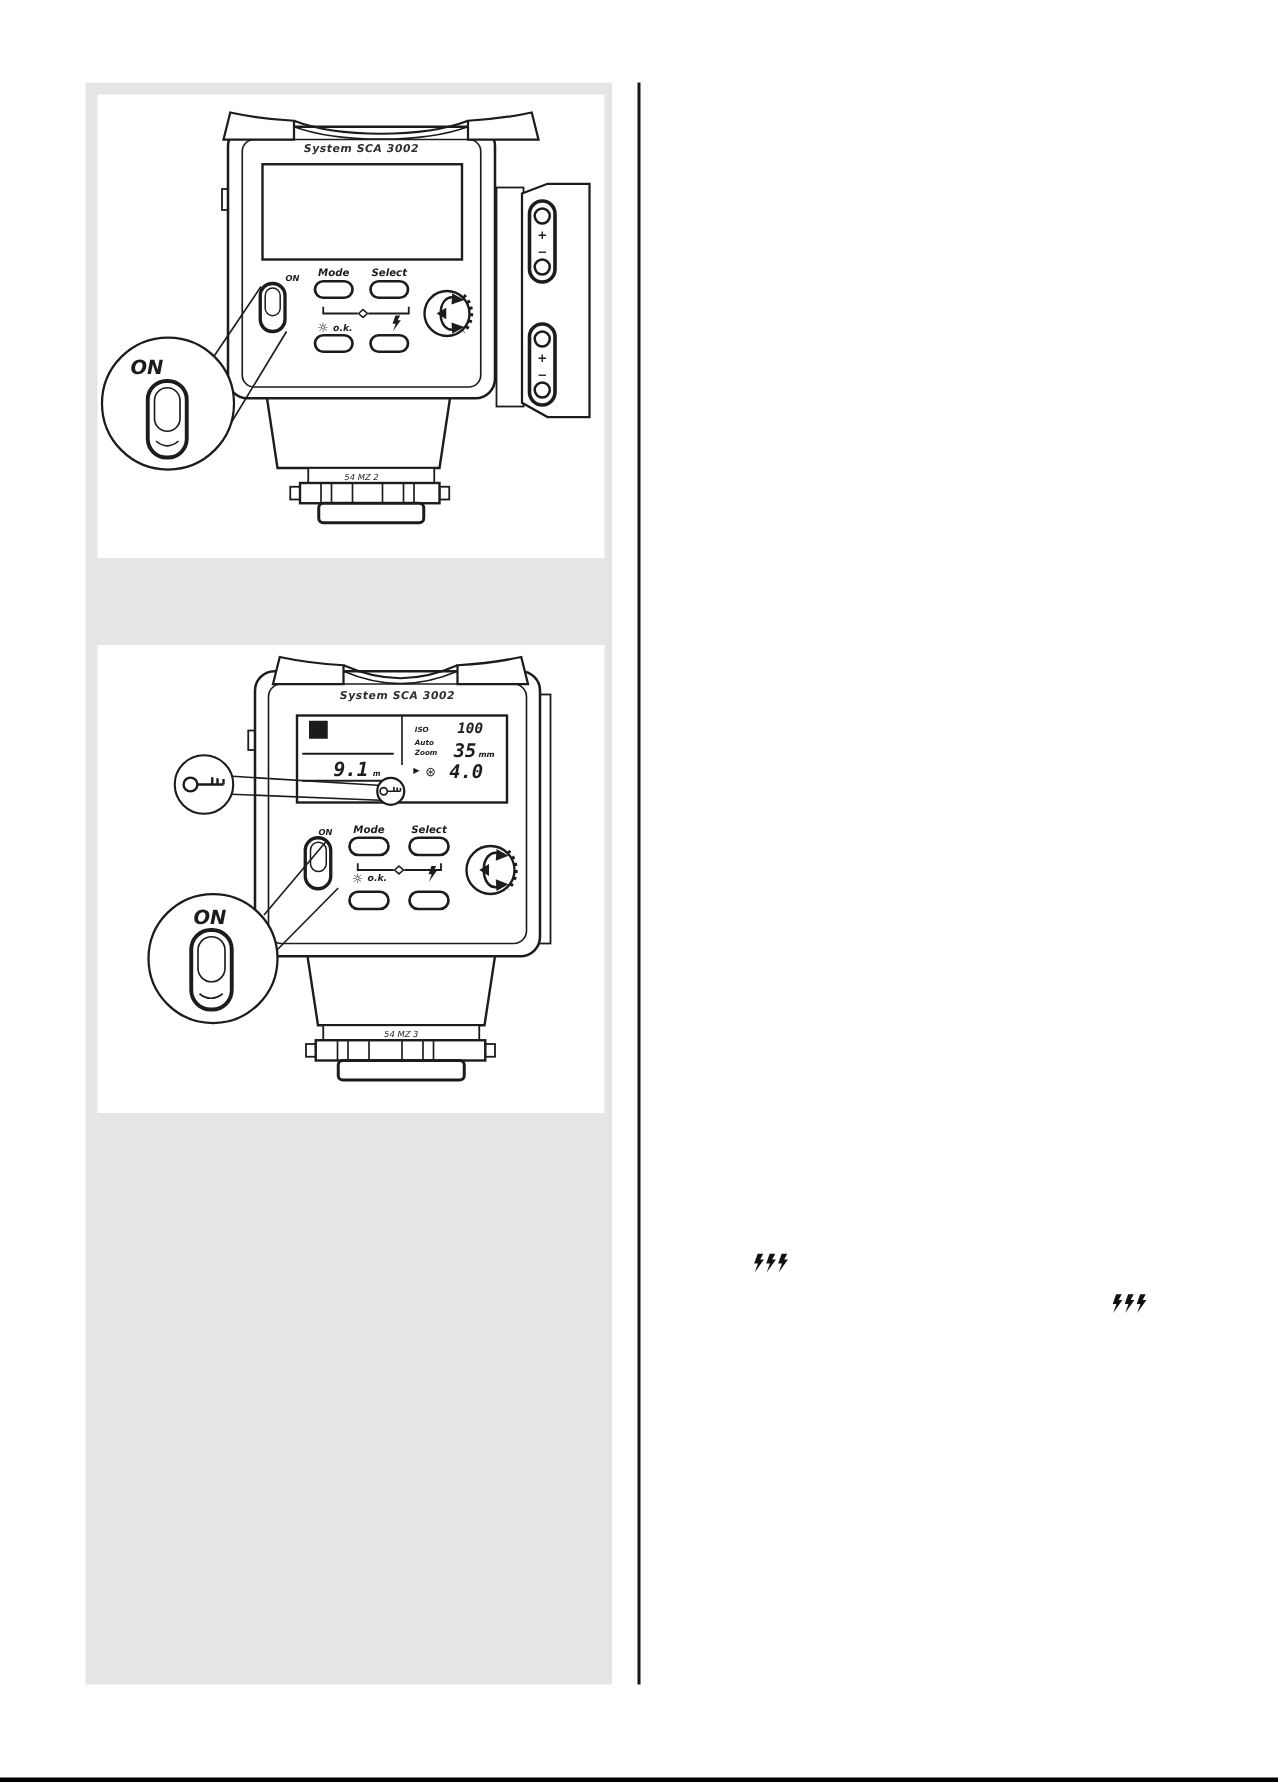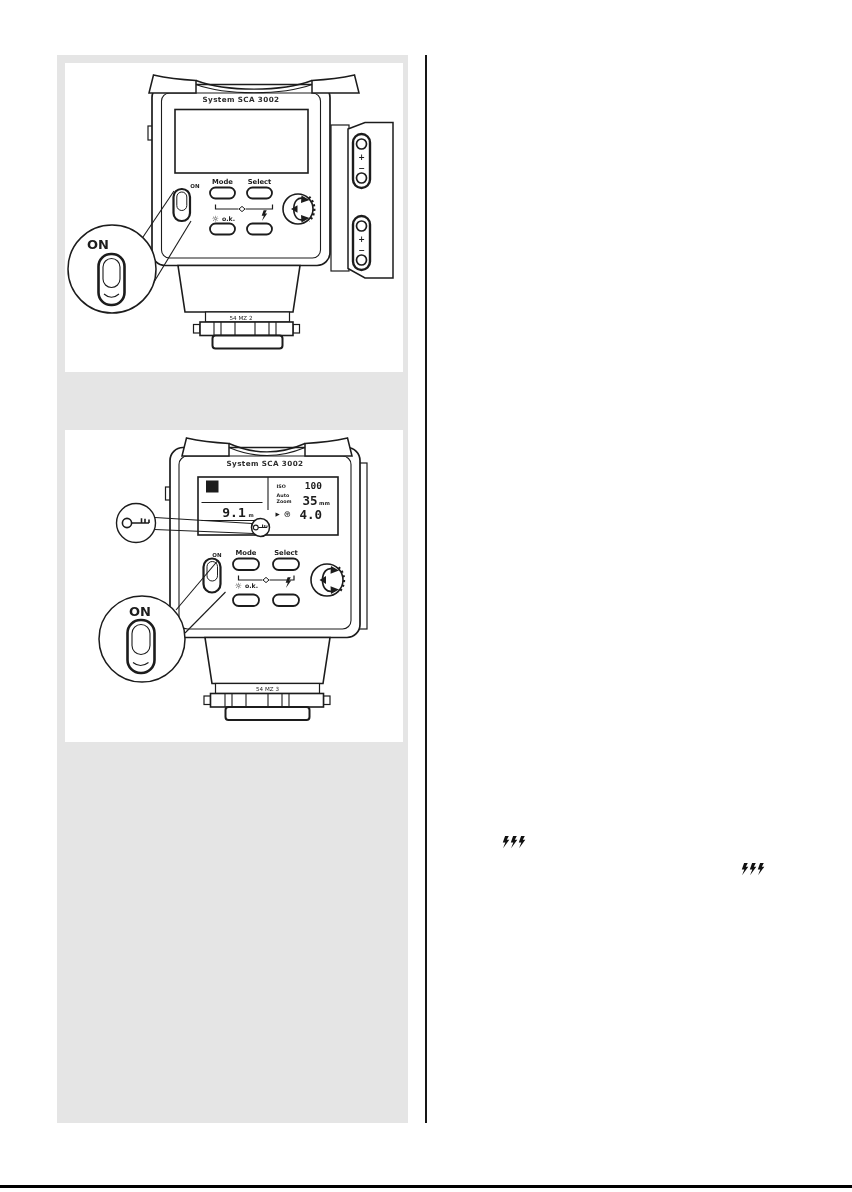--- a/index.html
+++ b/index.html
@@ -1,19 +1,19 @@
 <!DOCTYPE html>
 <html><head>
 <meta charset="utf-8">
 <style>
   html,body{margin:0;padding:0;}
   body{width:852px;height:1192px;background:#ffffff;position:relative;
        font-family:"DejaVu Sans", sans-serif;}
   .page{position:absolute;left:0;top:0;width:852px;height:1192px;background:#fff;overflow:hidden;}
-  .panel{position:absolute;left:57px;top:55px;width:351px;height:1068px;background:#e5e5e5;}
+  .panel{position:absolute;left:57px;top:55px;width:351px;height:1068px;background:#e5e5e5;font-style:italic;}
   .inset{position:absolute;left:8px;width:338px;background:#ffffff;}
   .inset1{top:8px;height:309px;}
   .inset2{top:375px;height:312px;}
   .divider{position:absolute;left:425px;top:55px;width:2px;height:1068px;background:#161616;}
   .bottom-rule{position:absolute;left:0;top:1185px;width:852px;height:3px;background:#000;}
   .bolts{position:absolute;display:flex;gap:0;}
   .bolts1{left:502px;top:835px;}
   .bolts2{left:741px;top:862px;}
   svg{display:block;}
   .ln{fill:none;stroke:#1c1c1c;}

